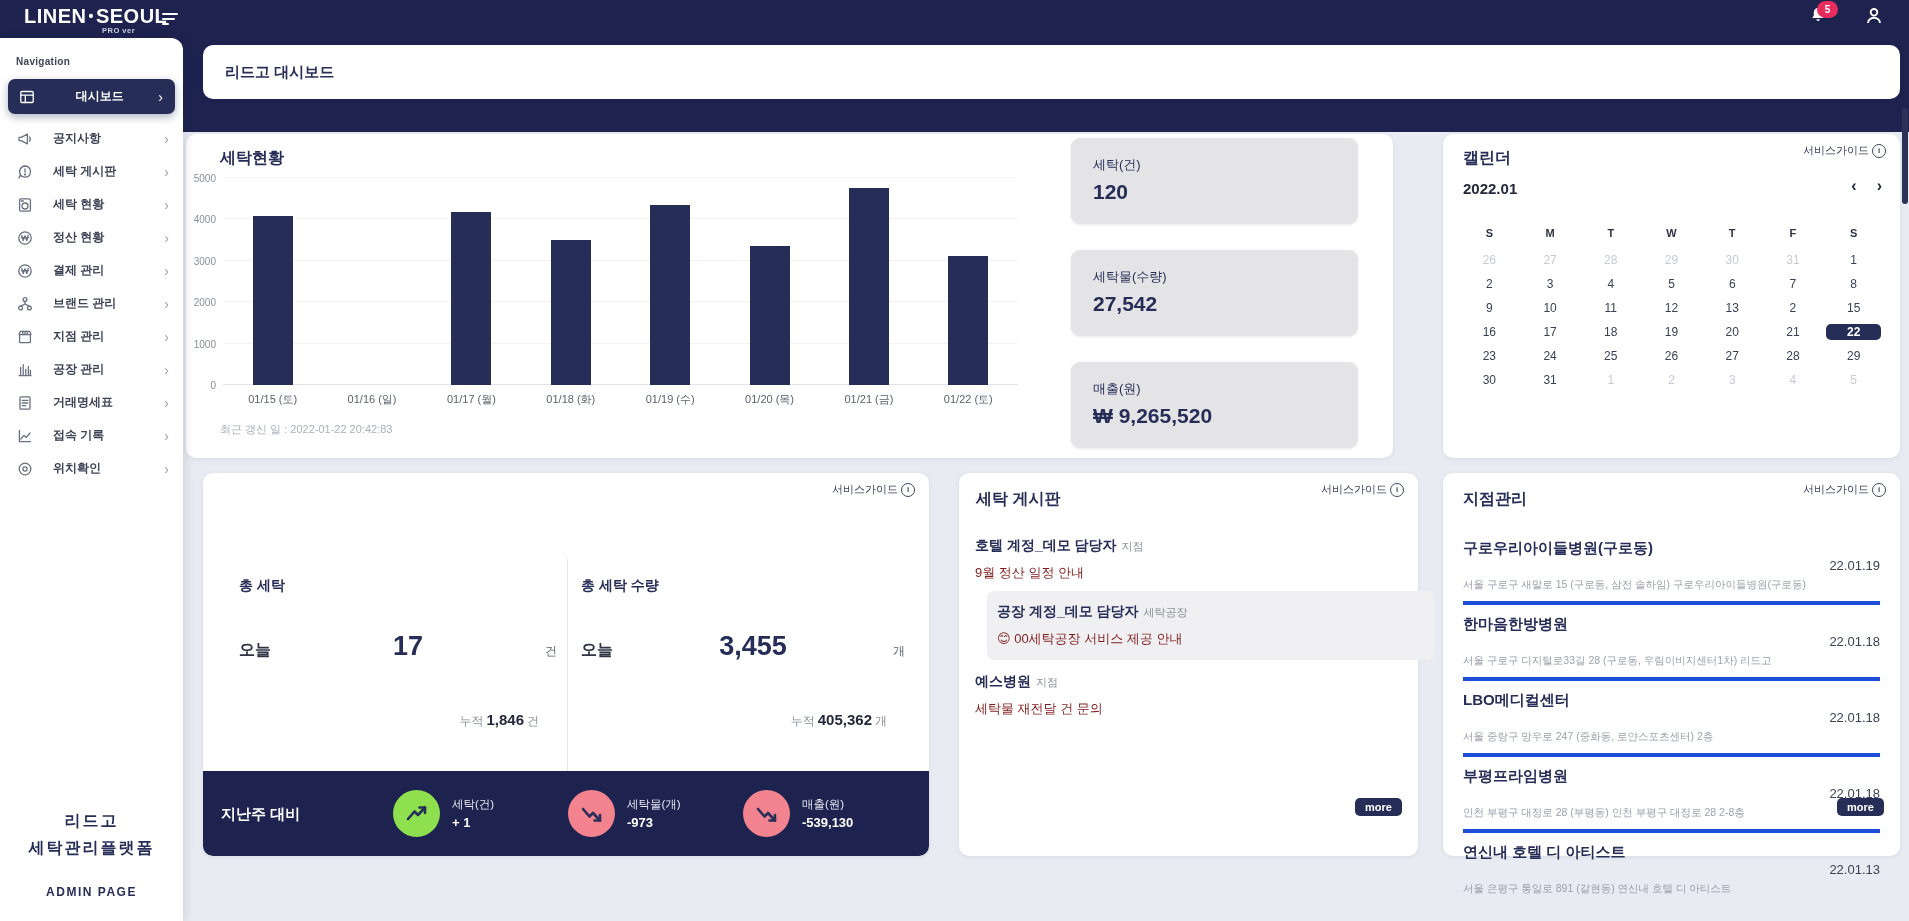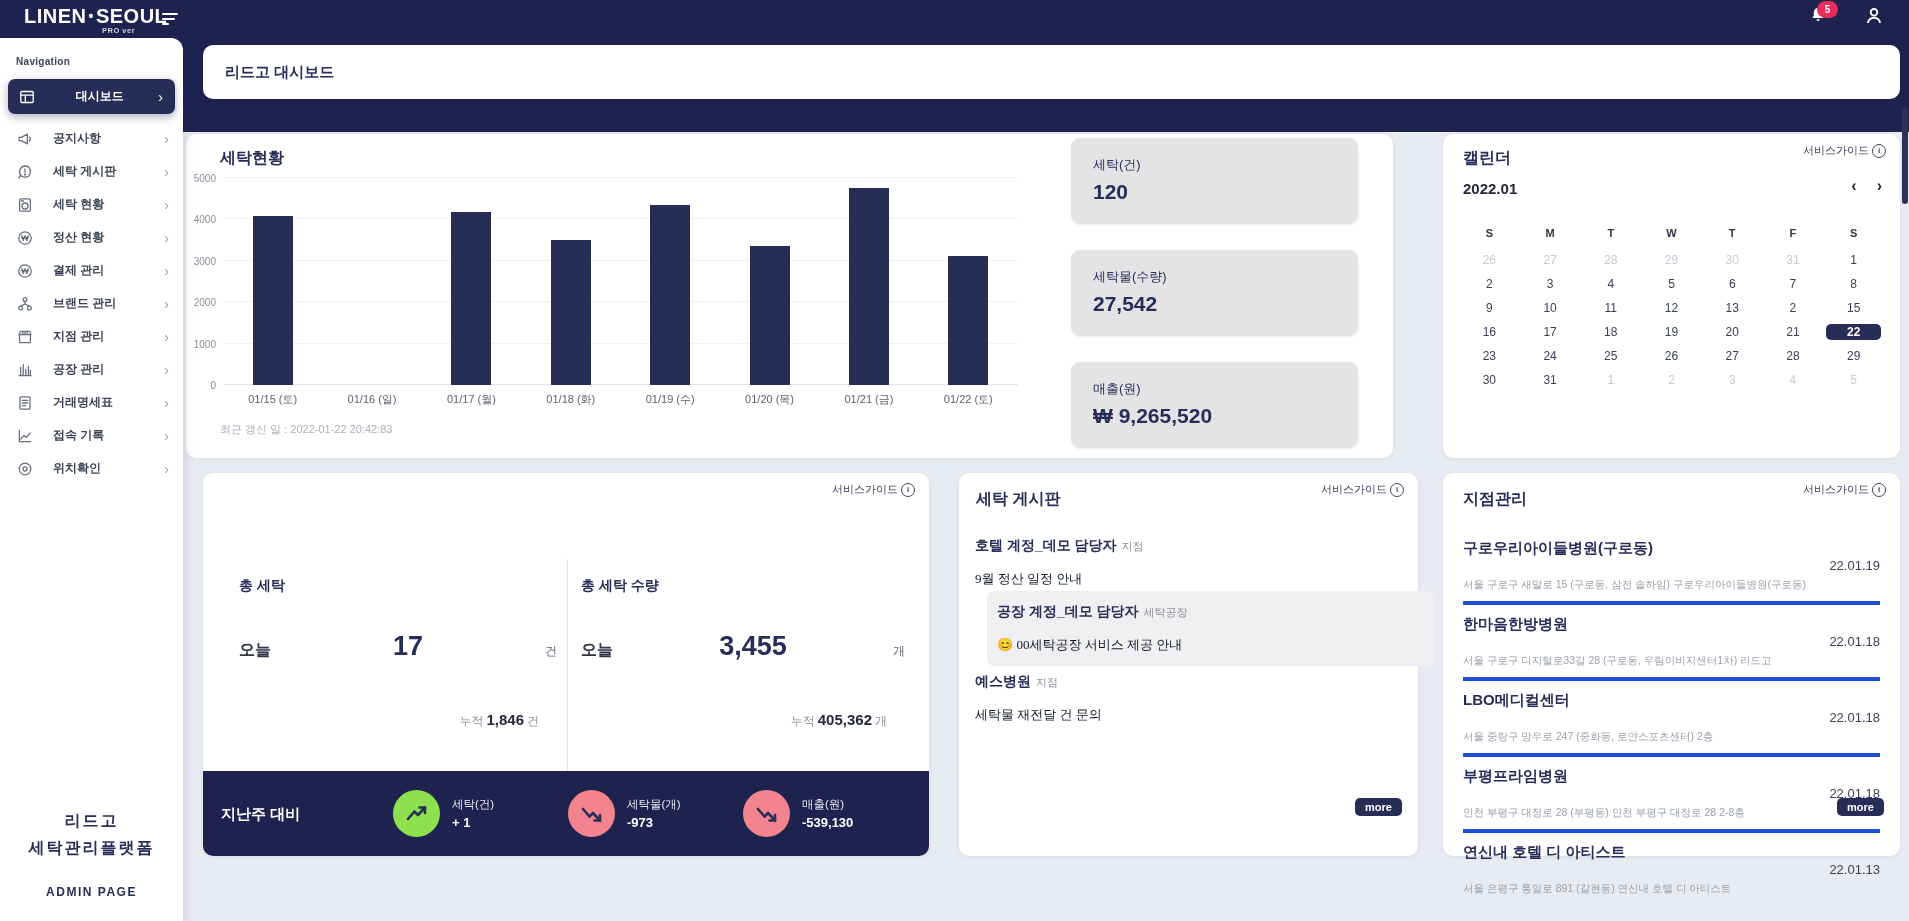--- a/index.html
+++ b/index.html
@@ -114,21 +114,21 @@
   .cmp-circle.down{background:var(--pink);}
   .cmp-texts .cl{font-size:11.5px;color:#e8eaf2;}
   .cmp-texts .cv{font-size:13px;font-weight:700;color:#fff;margin-top:3px;}
 
   
   .board-card{left:959px;top:473px;width:459px;height:383px;}
   .board-title{position:absolute;left:17px;top:16px;}
   .post{position:absolute;left:16px;width:427px;}
   .post .phead{font-size:14px;font-weight:700;color:var(--navy);}
   .post .ptag{font-size:11px;font-weight:400;color:#8a8f99;margin-left:5px;}
-  .post .pbody{margin-top:15px;font-size:13px;color:#0f172a;font-family:Liberation Serif, serif;}
+  .post .pbody{margin-top:9px;font-size:13px;color:#7f1d1d;}
   .post.hl{background:#f0f0f3;border-radius:7px;padding:12px 10px;left:28px;}
 
   
   .branch-card{left:1443px;top:473px;width:457px;height:383px;}
   .branch-title{position:absolute;left:20px;top:16px;}
   .branch-list{position:absolute;left:20px;top:56px;width:417px;}
   .branch{display:flex;align-items:center;justify-content:space-between;padding:10px 0 9px 0;border-bottom:4px solid #1d4ed8;}
   .branch:last-child{border-bottom:none;}
   .branch .bname{font-size:15px;font-weight:700;color:var(--navy);}
   .branch .baddr{font-size:10.5px;color:#9aa0ab;margin-top:20px;}

